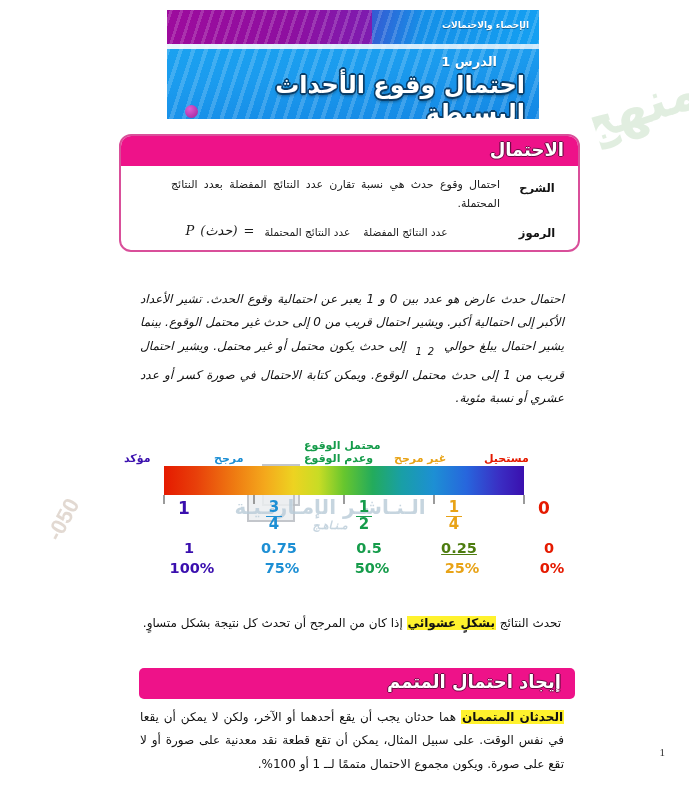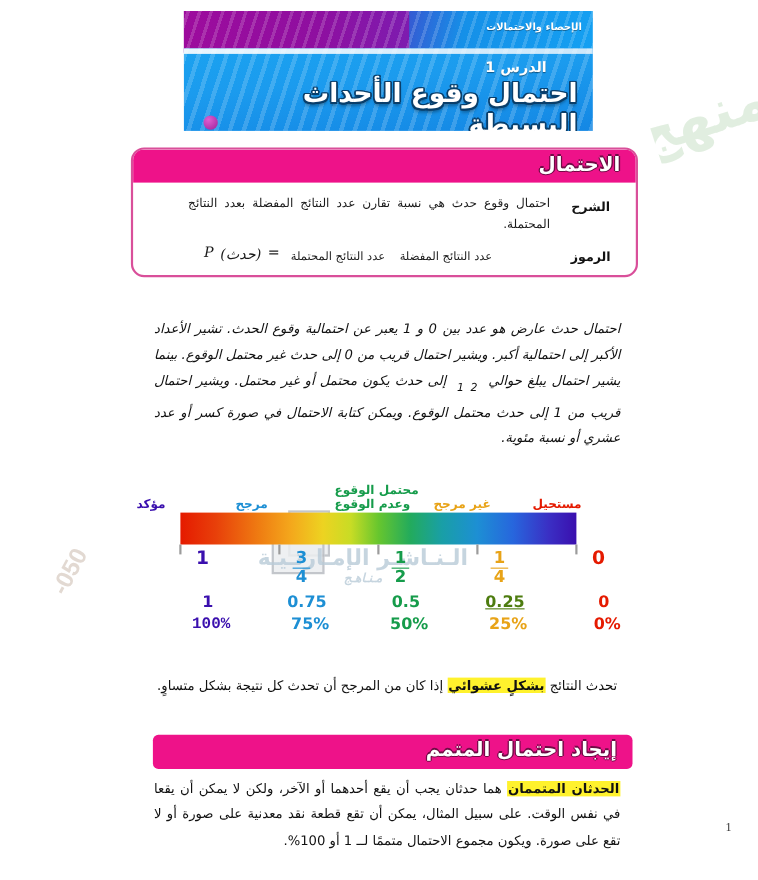--- a/index.html
+++ b/index.html
@@ -288,21 +288,21 @@
         <div class="dec-item" style="color: #4d7c0f; right: 65px; width: 50px; text-decoration: underline;">0.25</div>
         <div class="dec-item" style="color: rgb(22, 156, 75); right: 155px; width: 50px;">0.5</div>
         <div class="dec-item" style="color: rgb(29, 143, 212); right: 245px; width: 50px;">0.75</div>
         <div class="dec-item" style="color: rgb(58, 15, 174); right: 335px; width: 50px;">1</div>
       </div>
     <div class="scale-pct" id="scale-pct">
         <div class="pct-item" style="color: rgb(229, 26, 0); right: -28px; width: 56px;">0%</div>
         <div class="pct-item" style="color: rgb(232, 163, 23); right: 62px; width: 56px;">25%</div>
         <div class="pct-item" style="color: rgb(22, 156, 75); right: 152px; width: 56px;">50%</div>
         <div class="pct-item" style="color: rgb(29, 143, 212); right: 242px; width: 56px;">75%</div>
-        <div class="pct-item" style="color: rgb(58, 15, 174); right: 332px; width: 56px; font-family: Liberation Mono, monospace;">100%</div>
+        <div class="pct-item" style="color: rgb(58, 15, 174); right: 332px; width: 56px;">100%</div>
       </div>
   </div>
 
   <div class="para" id="random-paragraph">
     <span>تحدث النتائج </span><span class="hl">بشكلٍ عشوائي</span><span> إذا كان من المرجح أن تحدث كل نتيجة بشكل متساوٍ.</span>
   </div>
 
   <div class="pink-head">
     <div class="pink-head-title">إيجاد احتمال المتمم</div>
   </div>

